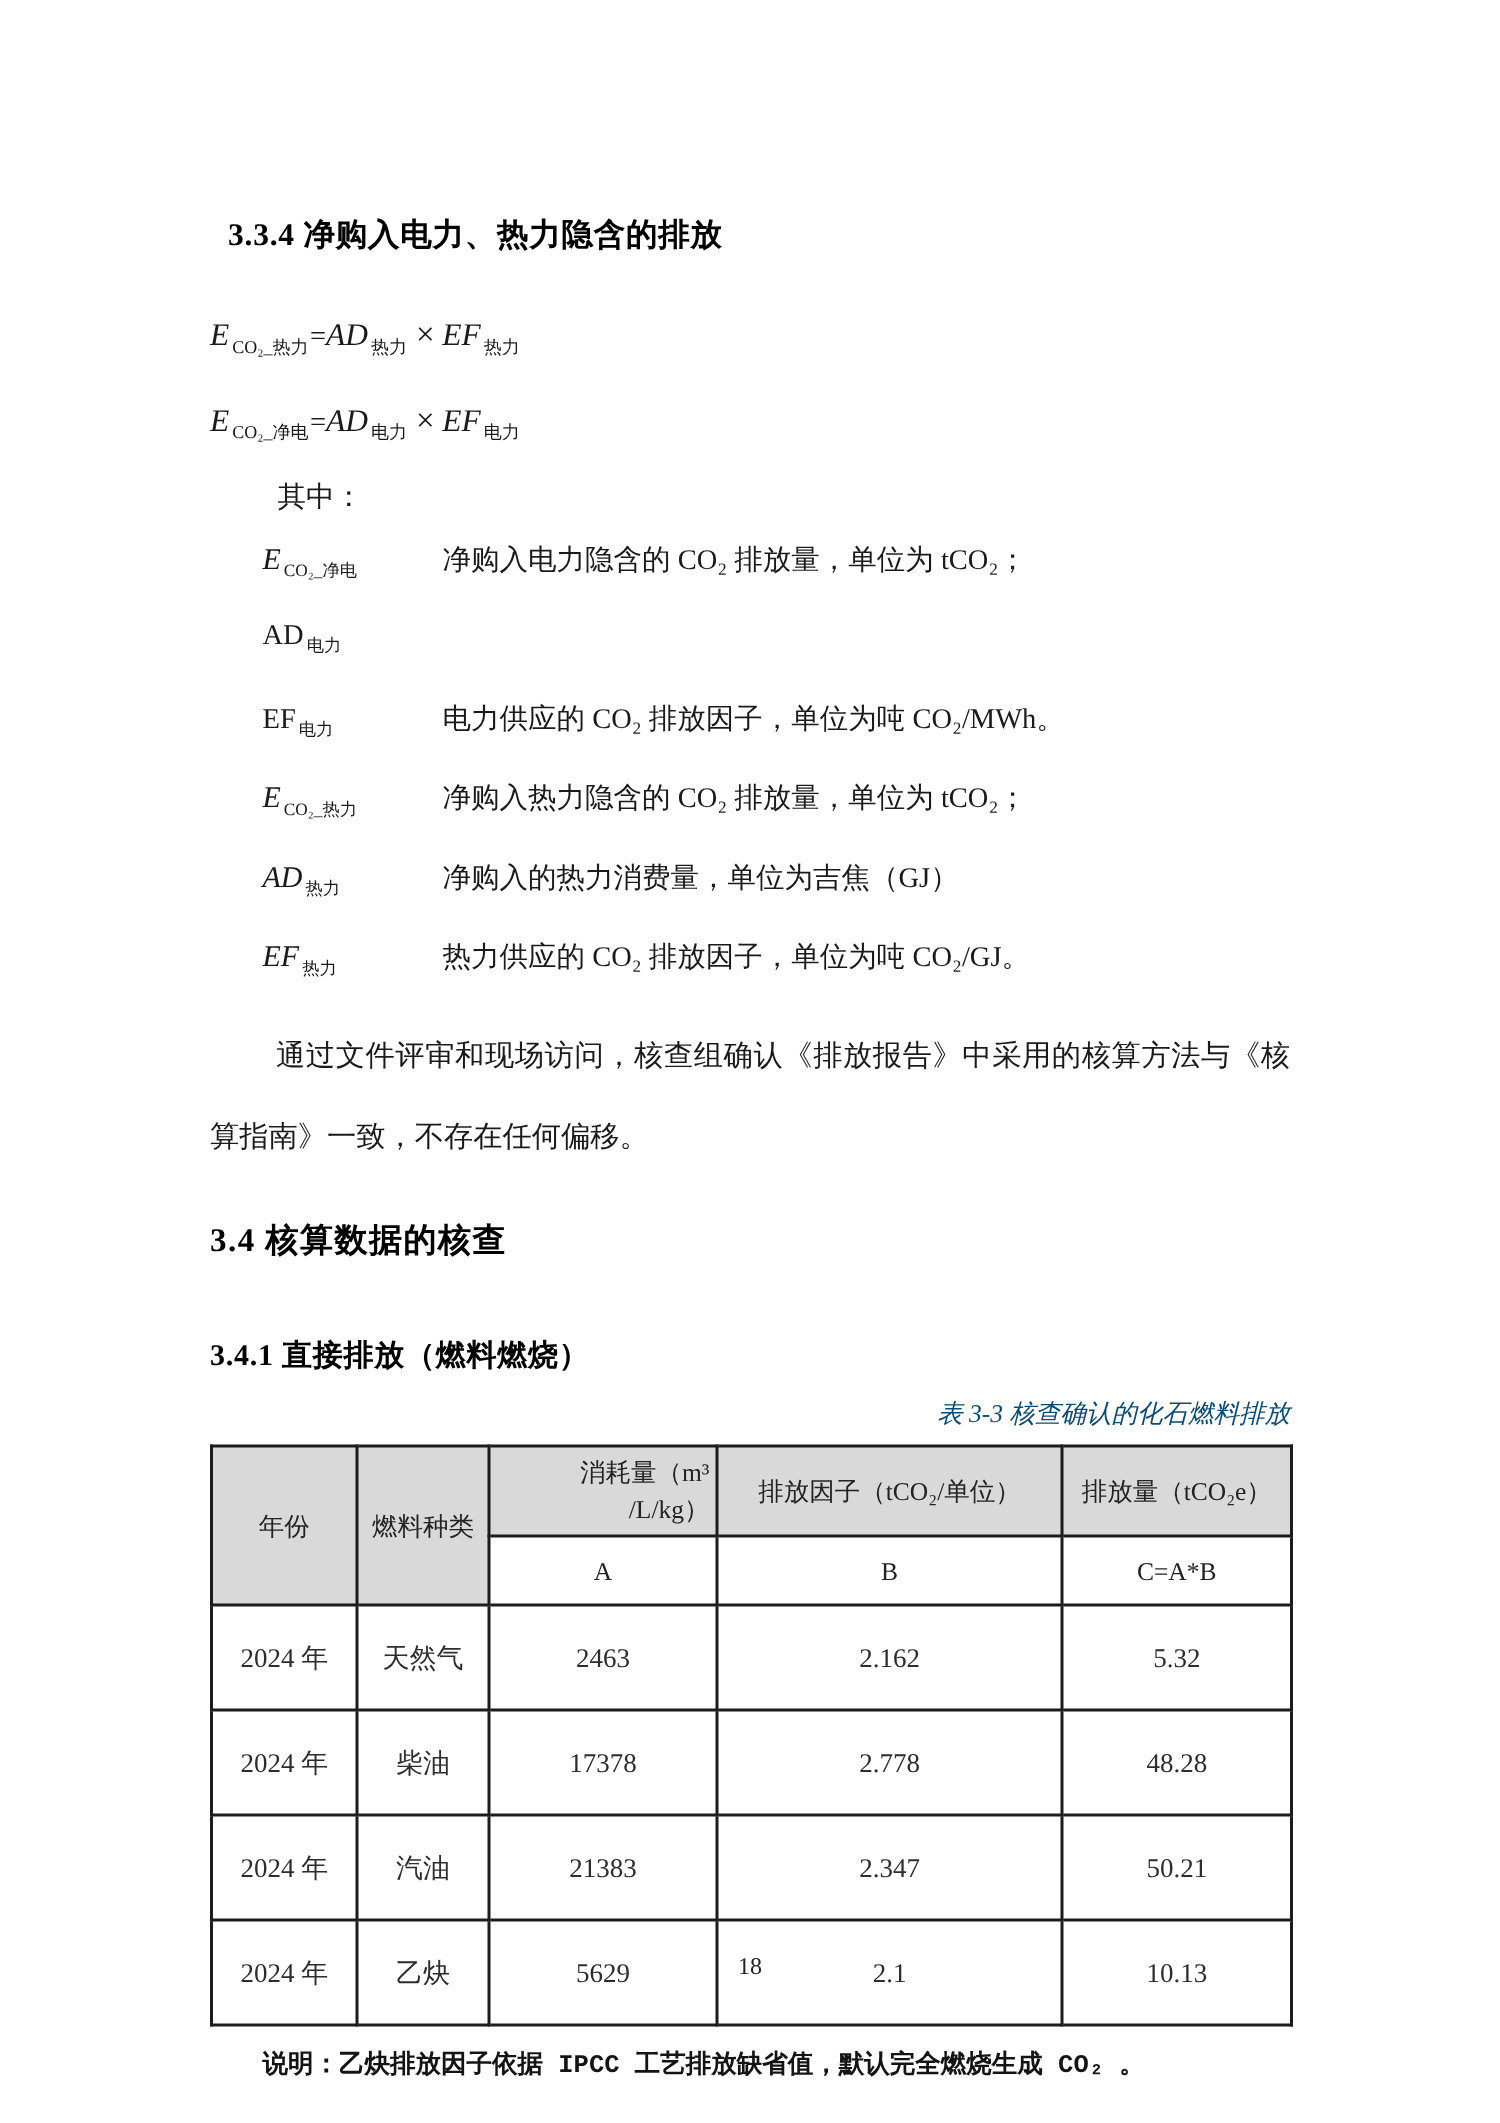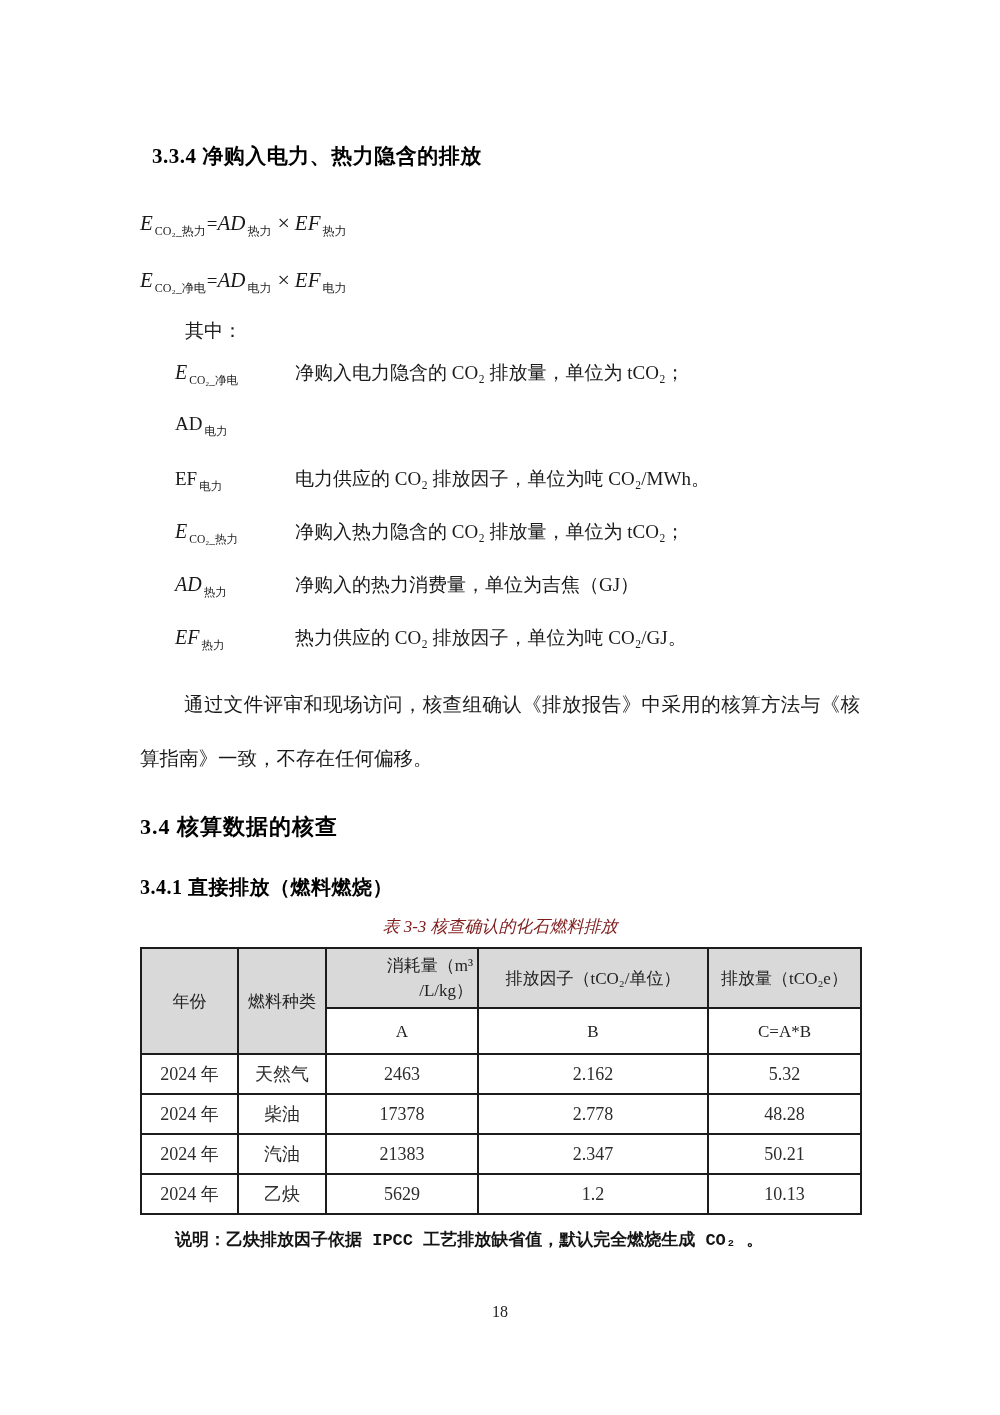--- a/index.html
+++ b/index.html
@@ -42,45 +42,45 @@
     line-height: 54px;
     text-indent: 44px;
     text-align: justify;
   }
 
   .h-34 {
     margin: 26px 0 0 0; font-size: 22px; font-weight: bold; color: #000;
     letter-spacing: 1px;
   }
   .h-341 {
-    margin: 32px 0 0 0; font-size: 20px; font-weight: bold; color: #000;
+    margin: 48px 0 0 0; font-size: 20px; font-weight: bold; color: #000;
     letter-spacing: 0.5px;
   }
 
   .table-caption {
-    margin-top: 14px; text-align: center;
-    font-size: 17px; font-style: italic; color: #7f1d1d;
+    margin-top: 14px; text-align: right;
+    font-size: 17px; font-style: italic; color: #0c4a6e;
   }
 
   table.fuel-table {
     margin-top: 9px;
     width: 720px;
     border-collapse: collapse;
     table-layout: fixed;
   }
   .fuel-table th, .fuel-table td {
     border: 2px solid #1c1c1c;
     text-align: center;
     vertical-align: middle;
     padding: 2px 4px;
     font-weight: normal;
   }
   .fuel-table th.hdr { font-size: 17px; color: #222; white-space: pre-line; line-height: 25px; height: 60px; }
   .fuel-table th.hdr.sub { background: #fff; height: 46px; font-size: 17px; font-family: "Liberation Serif", serif; }
-  .fuel-table td.cell { height: 40px; font-size: 18px; color: #2d2d2d; }
+  .fuel-table td.cell { height: 70px; font-size: 18px; color: #2d2d2d; }
 
   .note-line {
     margin-top: 13px;
     padding-left: 35px;
     font-family: Liberation Mono, monospace;
     font-weight: 600;
     font-size: 17px;
     color: #141414;
   }
 
@@ -180,21 +180,21 @@
           <td class="cell">2024 年</td>
           <td class="cell">汽油</td>
           <td class="cell">21383</td>
           <td class="cell">2.347</td>
           <td class="cell">50.21</td>
         </tr>
         <tr>
           <td class="cell">2024 年</td>
           <td class="cell">乙炔</td>
           <td class="cell">5629</td>
-          <td class="cell">1.2</td>
+          <td class="cell">2.1</td>
           <td class="cell">10.13</td>
         </tr>
       </tbody>
   </table>
 
   <div class="note-line">说明：乙炔排放因子依据 IPCC 工艺排放缺省值，默认完全燃烧生成 CO₂ 。</div>
 
 </div>
 
 <div class="page-number">18</div>

